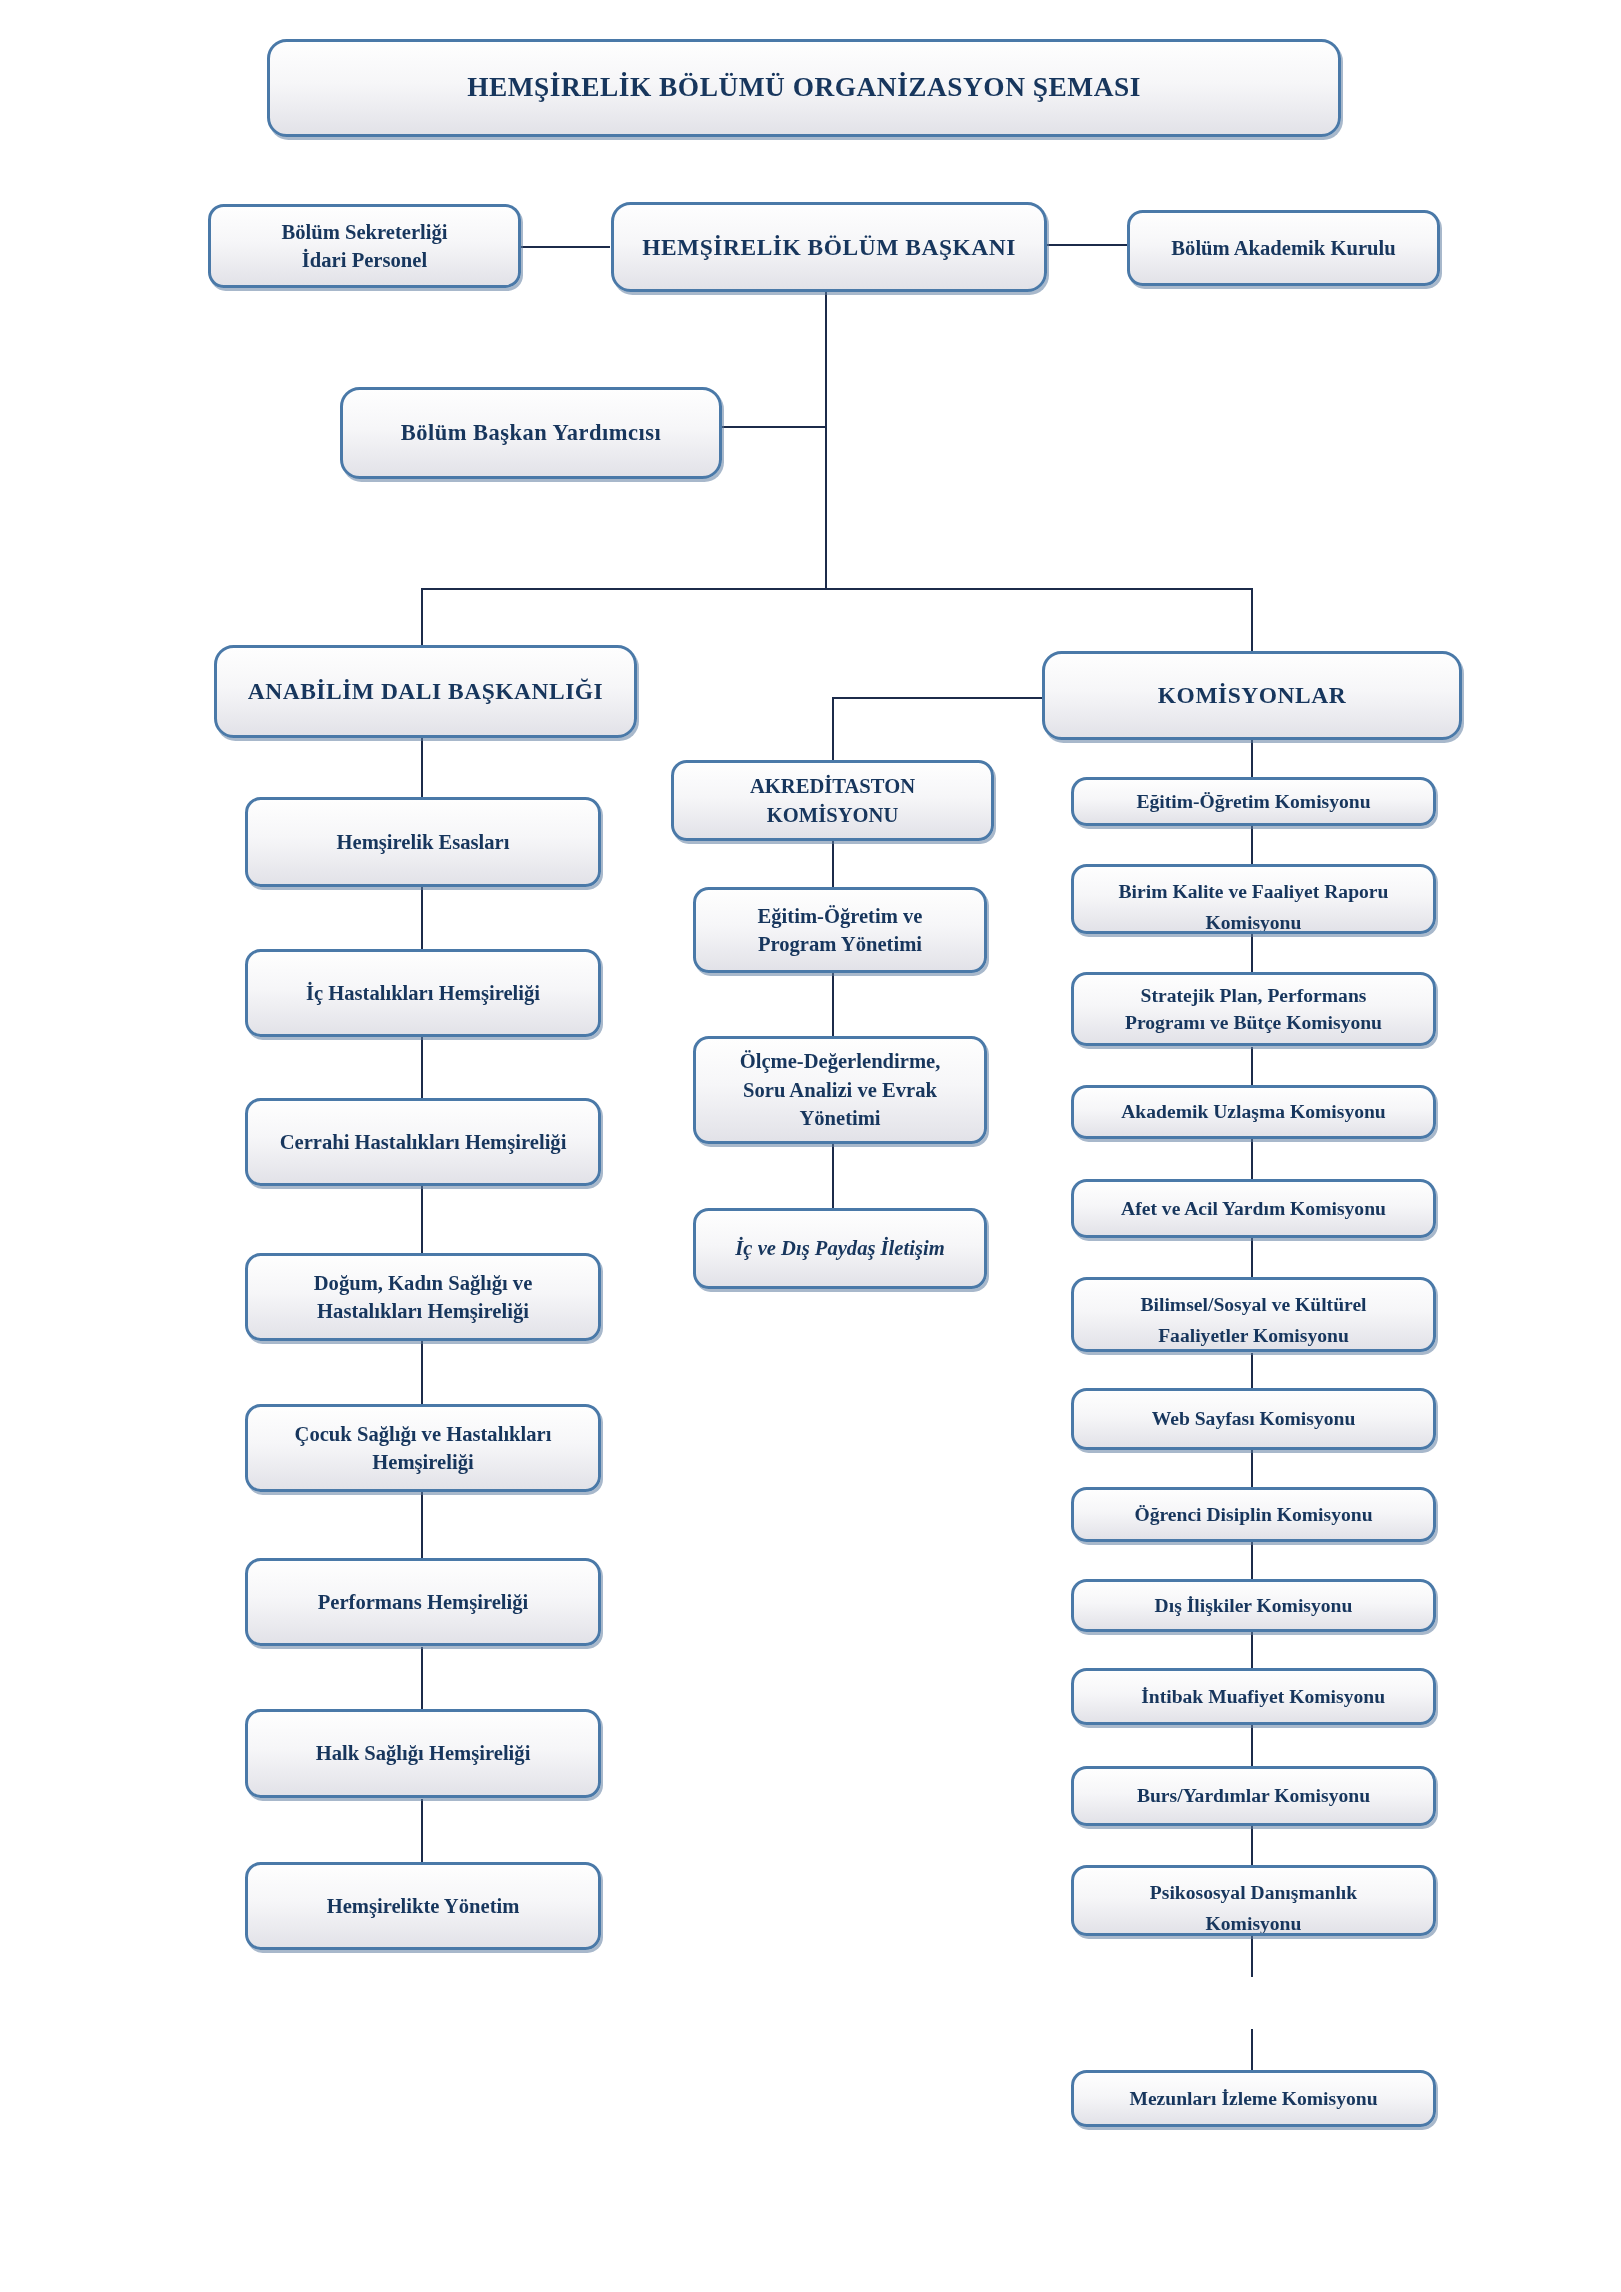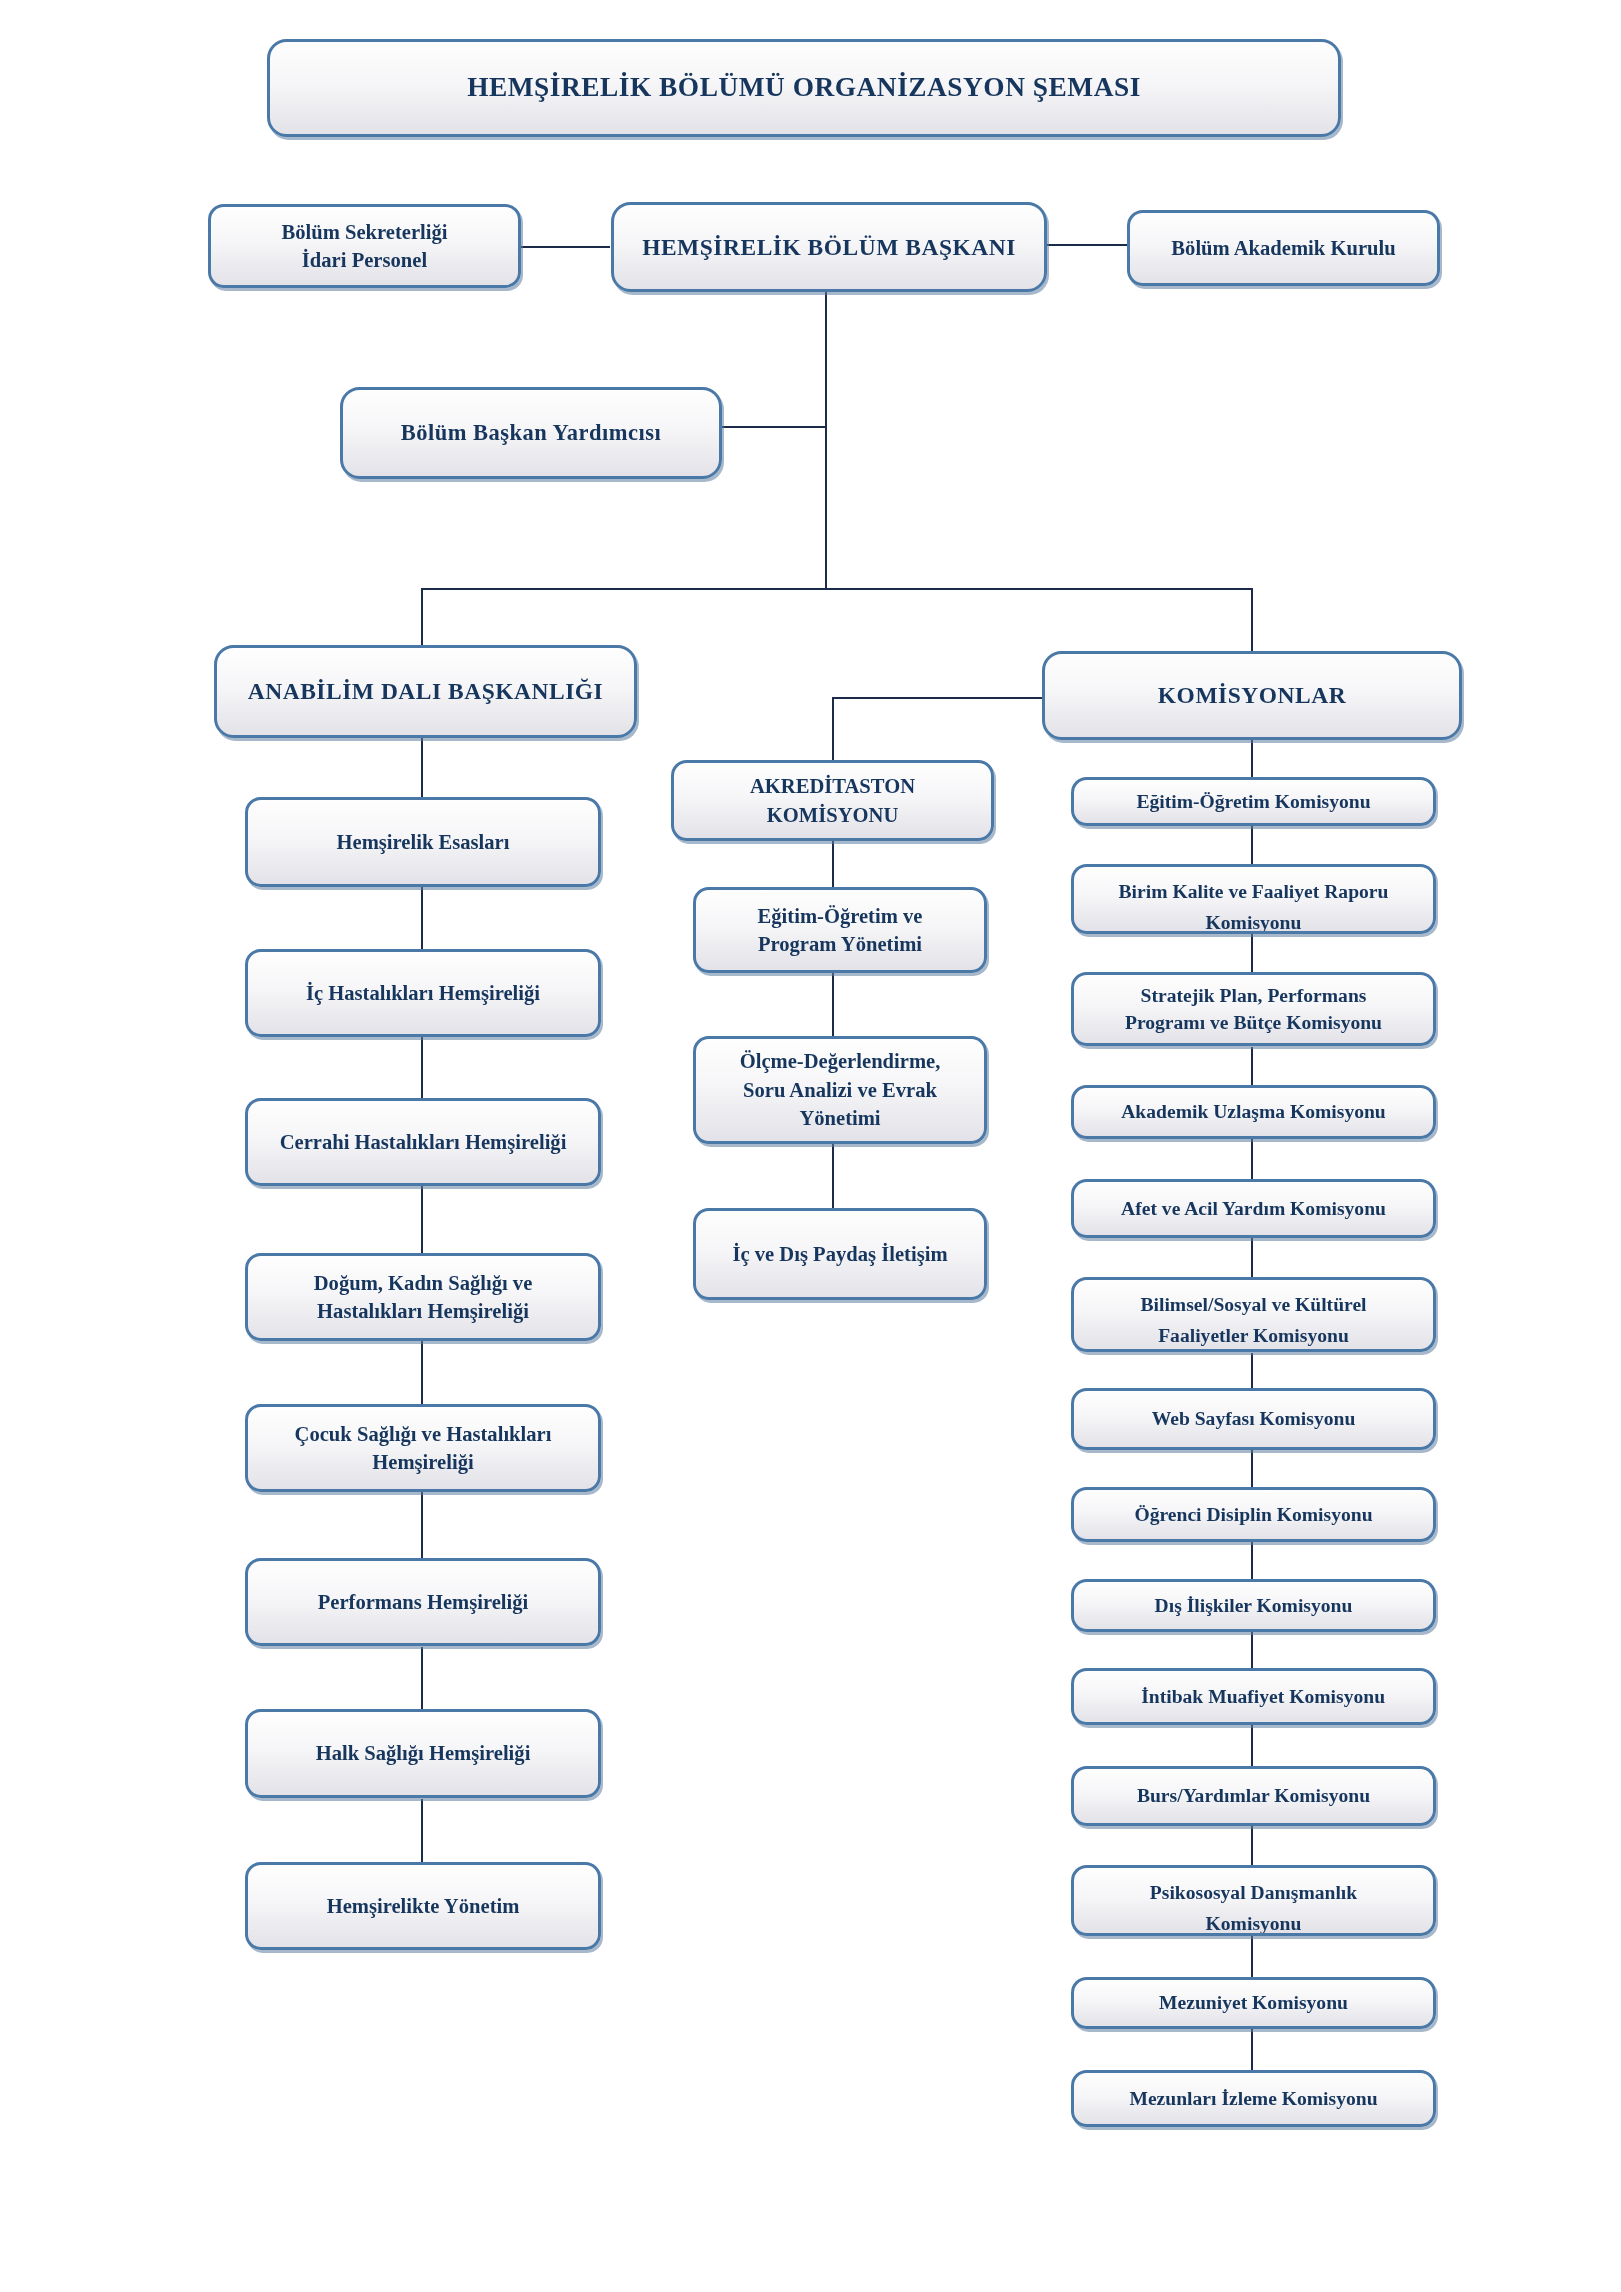--- a/index.html
+++ b/index.html
@@ -78,21 +78,21 @@
     <div class="node title" style="left: 340px; top: 387px; width: 382px; height: 92px; font-size: 22.5px;">Bölüm Başkan Yardımcısı</div>
     <div class="node title" style="left: 214px; top: 645px; width: 423px; height: 93px; font-size: 23.5px;">ANABİLİM DALI BAŞKANLIĞI</div>
     <div class="node" style="left: 671px; top: 760px; width: 323px; height: 81px; font-size: 20.6px;">AKREDİTASTON
 KOMİSYONU</div>
     <div class="node title" style="left: 1042px; top: 651px; width: 420px; height: 89px; font-size: 23.5px;">KOMİSYONLAR</div>
     <div class="node" style="left: 693px; top: 887px; width: 294px; height: 86px; font-size: 20.6px;">Eğitim-Öğretim ve
 Program Yönetimi</div>
     <div class="node" style="left: 693px; top: 1036px; width: 294px; height: 108px; font-size: 20.6px;">Ölçme-Değerlendirme,
 Soru Analizi ve Evrak
 Yönetimi</div>
-    <div class="node" style="left: 693px; top: 1208px; width: 294px; height: 92px; font-size: 20.6px;">İç ve Dış Paydaş İletişim</div>
+    <div class="node" style="left: 693px; top: 1208px; width: 294px; height: 81px; font-size: 20.6px; font-style: italic;">İç ve Dış Paydaş İletişim</div>
     <div class="node" style="left: 245px; top: 797px; width: 356px; height: 90px; font-size: 20.6px;">Hemşirelik Esasları</div>
     <div class="node" style="left: 245px; top: 949px; width: 356px; height: 88px; font-size: 20.6px;">İç Hastalıkları Hemşireliği</div>
     <div class="node" style="left: 245px; top: 1098px; width: 356px; height: 88px; font-size: 20.6px;">Cerrahi Hastalıkları Hemşireliği</div>
     <div class="node" style="left: 245px; top: 1253px; width: 356px; height: 88px; font-size: 20.6px; font-family: Liberation Serif, serif;">Doğum, Kadın Sağlığı ve
 Hastalıkları Hemşireliği</div>
     <div class="node" style="left: 245px; top: 1404px; width: 356px; height: 88px; font-size: 20.6px;">Çocuk Sağlığı ve Hastalıkları
 Hemşireliği</div>
     <div class="node" style="left: 245px; top: 1558px; width: 356px; height: 88px; font-size: 20.6px;">Performans Hemşireliği</div>
     <div class="node" style="left: 245px; top: 1709px; width: 356px; height: 89px; font-size: 20.6px;">Halk Sağlığı Hemşireliği</div>
     <div class="node" style="left: 245px; top: 1862px; width: 356px; height: 88px; font-size: 20.6px;">Hemşirelikte Yönetim</div>
@@ -105,16 +105,15 @@
     <div class="node" style="left: 1071px; top: 1179px; width: 365px; height: 59px; font-size: 19.6px;">Afet ve Acil Yardım Komisyonu</div>
     <div class="node clip-top" style="left: 1071px; top: 1277px; width: 365px; height: 75px; font-size: 19.6px;">Bilimsel/Sosyal ve Kültürel
 Faaliyetler Komisyonu</div>
     <div class="node" style="left: 1071px; top: 1388px; width: 365px; height: 62px; font-size: 19.6px;">Web Sayfası Komisyonu</div>
     <div class="node" style="left: 1071px; top: 1487px; width: 365px; height: 55px; font-size: 19.6px;">Öğrenci Disiplin Komisyonu</div>
     <div class="node" style="left: 1071px; top: 1579px; width: 365px; height: 53px; font-size: 19.6px;">Dış İlişkiler Komisyonu</div>
     <div class="node" style="left: 1071px; top: 1668px; width: 365px; height: 57px; font-size: 19.6px; padding-left: 27px;">İntibak Muafiyet Komisyonu</div>
     <div class="node" style="left: 1071px; top: 1766px; width: 365px; height: 60px; font-size: 19.6px;">Burs/Yardımlar Komisyonu</div>
     <div class="node clip-top" style="left: 1071px; top: 1865px; width: 365px; height: 71px; font-size: 19.6px;">Psikososyal Danışmanlık
 Komisyonu</div>
-    <div class="node" style="left: 1071px; top: 1977px; width: 365px; height: 52px; font-size: 19.6px;">Mezuniyet Komisyonu</div>
     <div class="node" style="left: 1071px; top: 2070px; width: 365px; height: 57px; font-size: 19.6px;">Mezunları İzleme Komisyonu</div>
   </div>
 
 
 </body></html>

